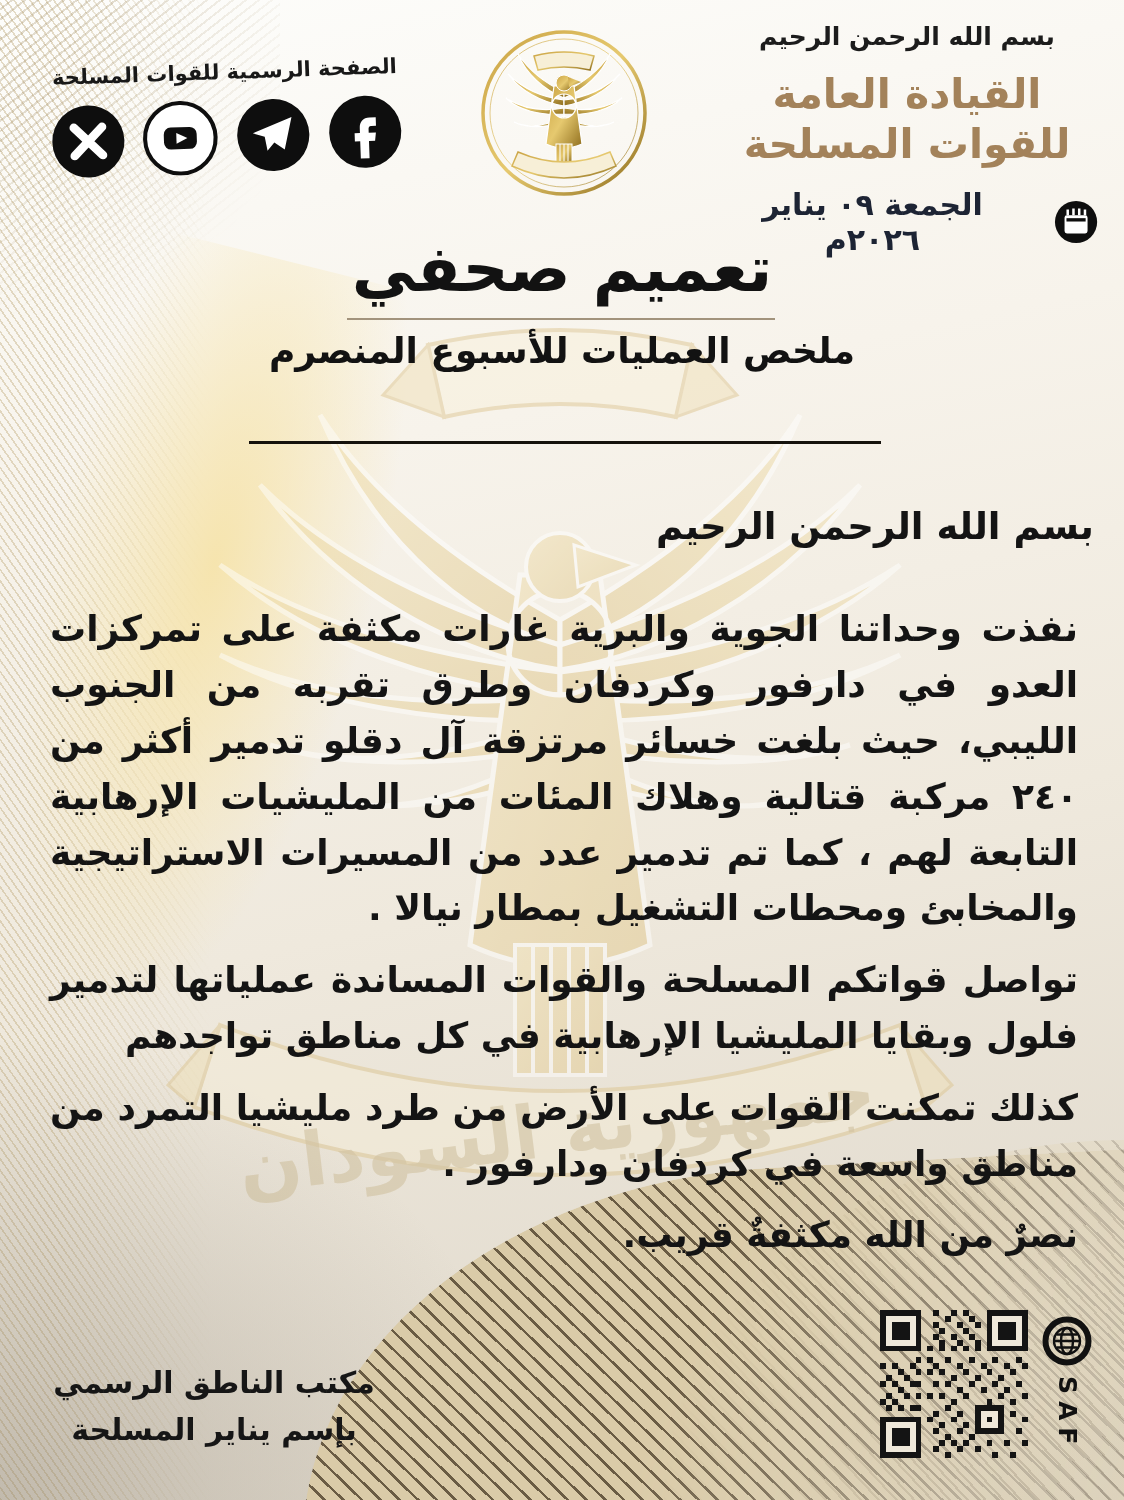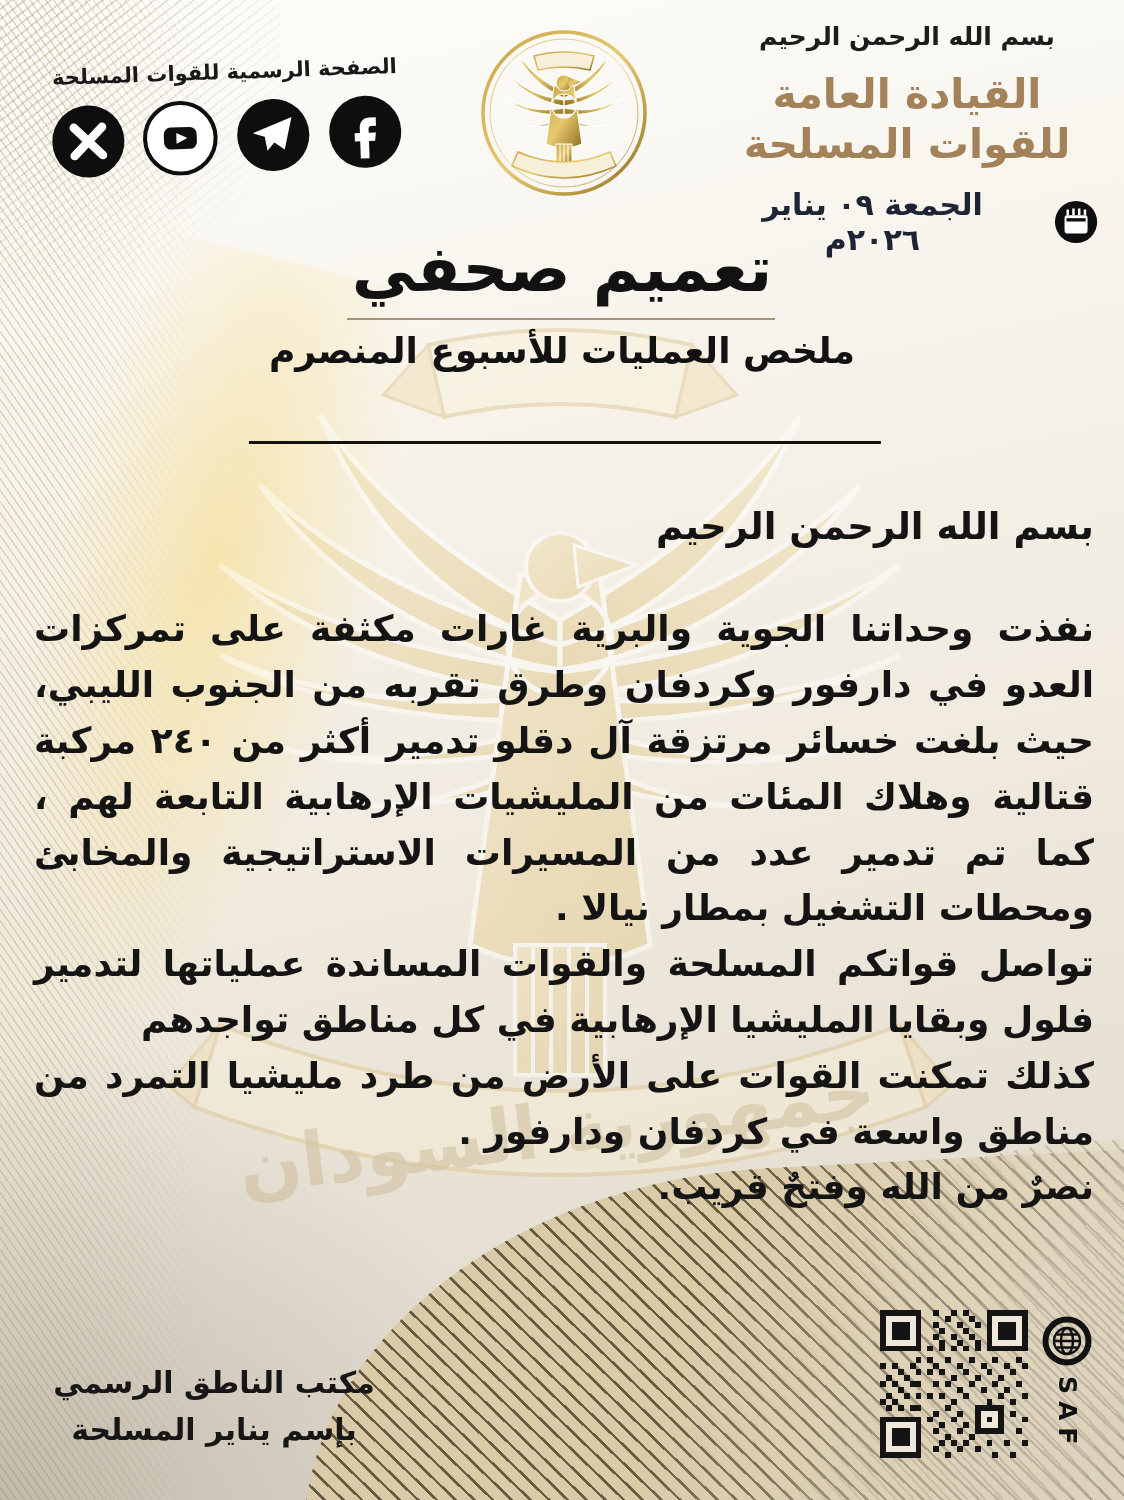--- a/index.html
+++ b/index.html
@@ -59,21 +59,21 @@
   .logo{position:absolute;top:24px;left:477px;width:174px;height:178px;}
   
   .t-main{position:absolute;top:232px;left:0;width:100%;text-align:center;font-size:64px;font-weight:700;color:#121212;}
   .rule-thin{position:absolute;top:318px;left:347px;width:428px;height:1.5px;background:#a2937c;}
   .t-sub{position:absolute;top:330px;left:0;width:100%;text-align:center;font-size:36px;font-weight:700;color:#121212;}
   .rule-black{position:absolute;top:441px;left:249px;width:632px;height:2.5px;background:#15120c;}
   
   .body-text{position:absolute;top:498px;right:30px;left:34px;direction:rtl;font-weight:700;color:#141414;
     font-size:36px;line-height:1.55;text-align:justify;}
   .body-text .bis{text-align:right;font-size:37px;margin:0 0 46px;}
-  .body-text p{margin:0;}
+  .body-text p{margin:16px;}
   
   .office{position:absolute;top:1360px;left:46px;width:336px;direction:rtl;text-align:center;
     font-size:30px;font-weight:700;line-height:1.55;color:#161616;}
   .qr-wrap{position:absolute;top:1310px;right:32px;display:flex;gap:14px;align-items:center;direction:ltr;}
   .qr{width:148px;height:148px;}
   .saf-col{display:flex;flex-direction:column;align-items:center;gap:10px;}
   .globe{width:50px;height:50px;}
   .saf{writing-mode:vertical-rl;text-orientation:mixed;font-size:25px;font-weight:700;letter-spacing:7px;color:#111;}
 </style>
 </head>
@@ -194,21 +194,21 @@
     <div class="t-main">تعميم صحفي</div>
     <div class="rule-thin"></div>
     <div class="t-sub">ملخص العمليات للأسبوع المنصرم</div>
     <div class="rule-black"></div>
 
     <div class="body-text">
       <p class="bis">بسم الله الرحمن الرحيم</p>
       <p>نفذت وحداتنا الجوية والبرية غارات مكثفة على تمركزات العدو في دارفور وكردفان وطرق تقربه من الجنوب الليبي، حيث بلغت خسائر مرتزقة آل دقلو تدمير أكثر من ٢٤٠ مركبة قتالية وهلاك المئات من المليشيات الإرهابية التابعة لهم ، كما تم تدمير عدد من المسيرات الاستراتيجية والمخابئ ومحطات التشغيل بمطار نيالا .</p>
       <p>تواصل قواتكم المسلحة والقوات المساندة عملياتها لتدمير فلول وبقايا المليشيا الإرهابية في كل مناطق تواجدهم</p>
       <p>كذلك تمكنت القوات على الأرض من طرد مليشيا التمرد من مناطق واسعة في كردفان ودارفور .</p>
-      <p>نصرٌ من الله وفتحٌ قريب.</p>
+      <p>نصرٌ من الله مكثفةٌ قريب.</p>
     </div>
 
     <div class="office">
       <div>مكتب الناطق الرسمي</div>
       <div>بإسم يناير المسلحة</div>
     </div>
 
     <div class="qr-wrap">
       <svg class="qr" viewBox="0 0 25 25" shape-rendering="crispEdges">
         <rect x="0" y="0" width="25" height="25" fill="none"></rect>

